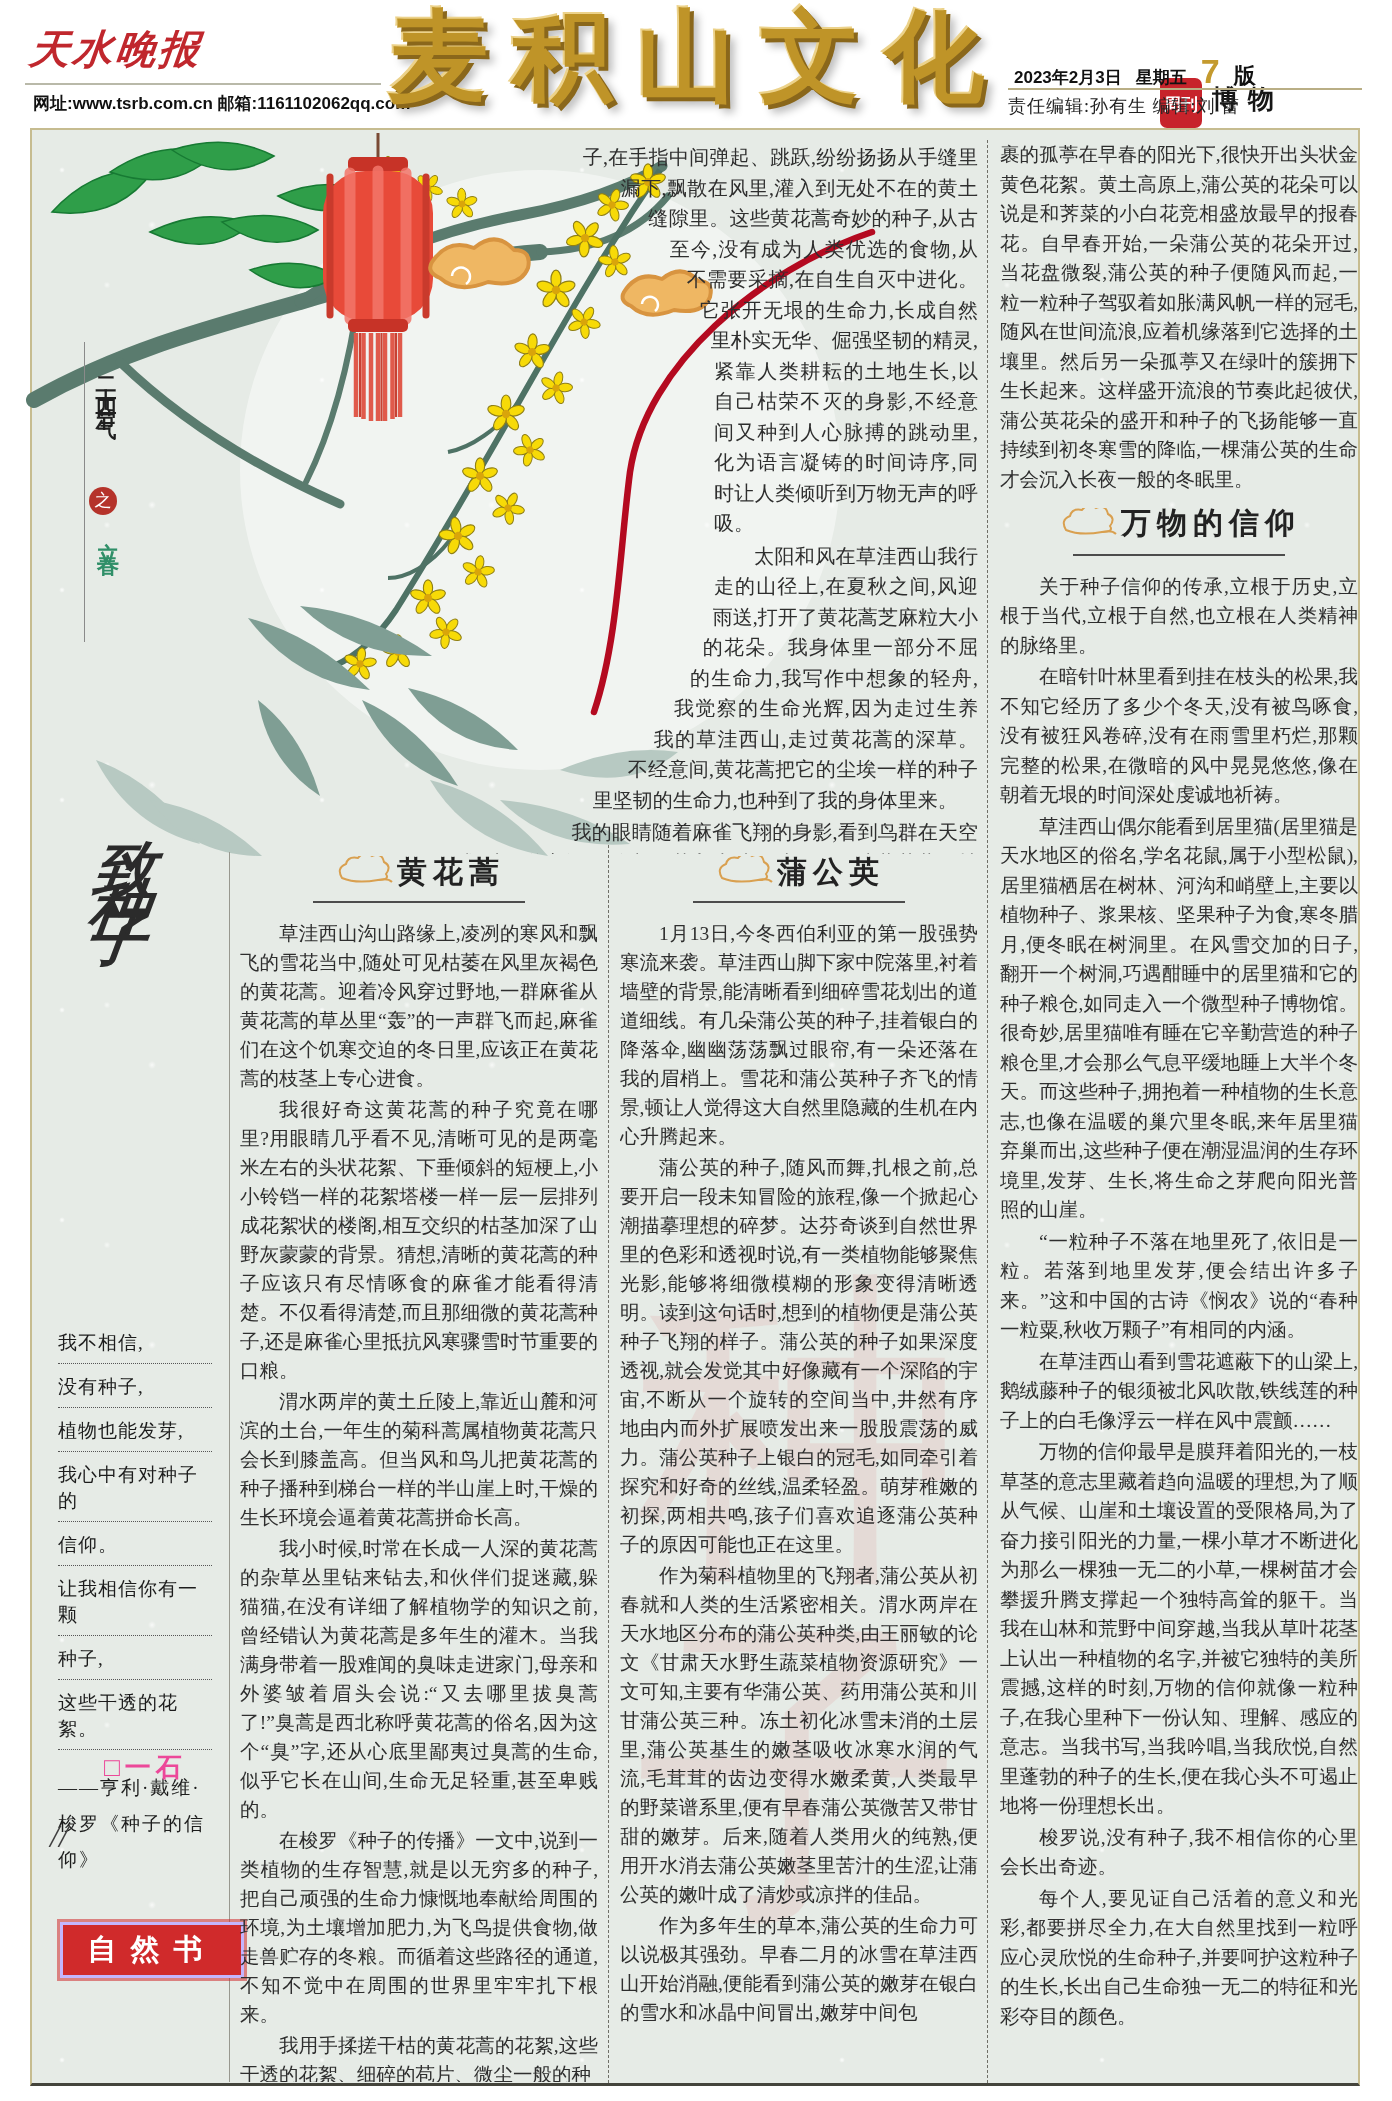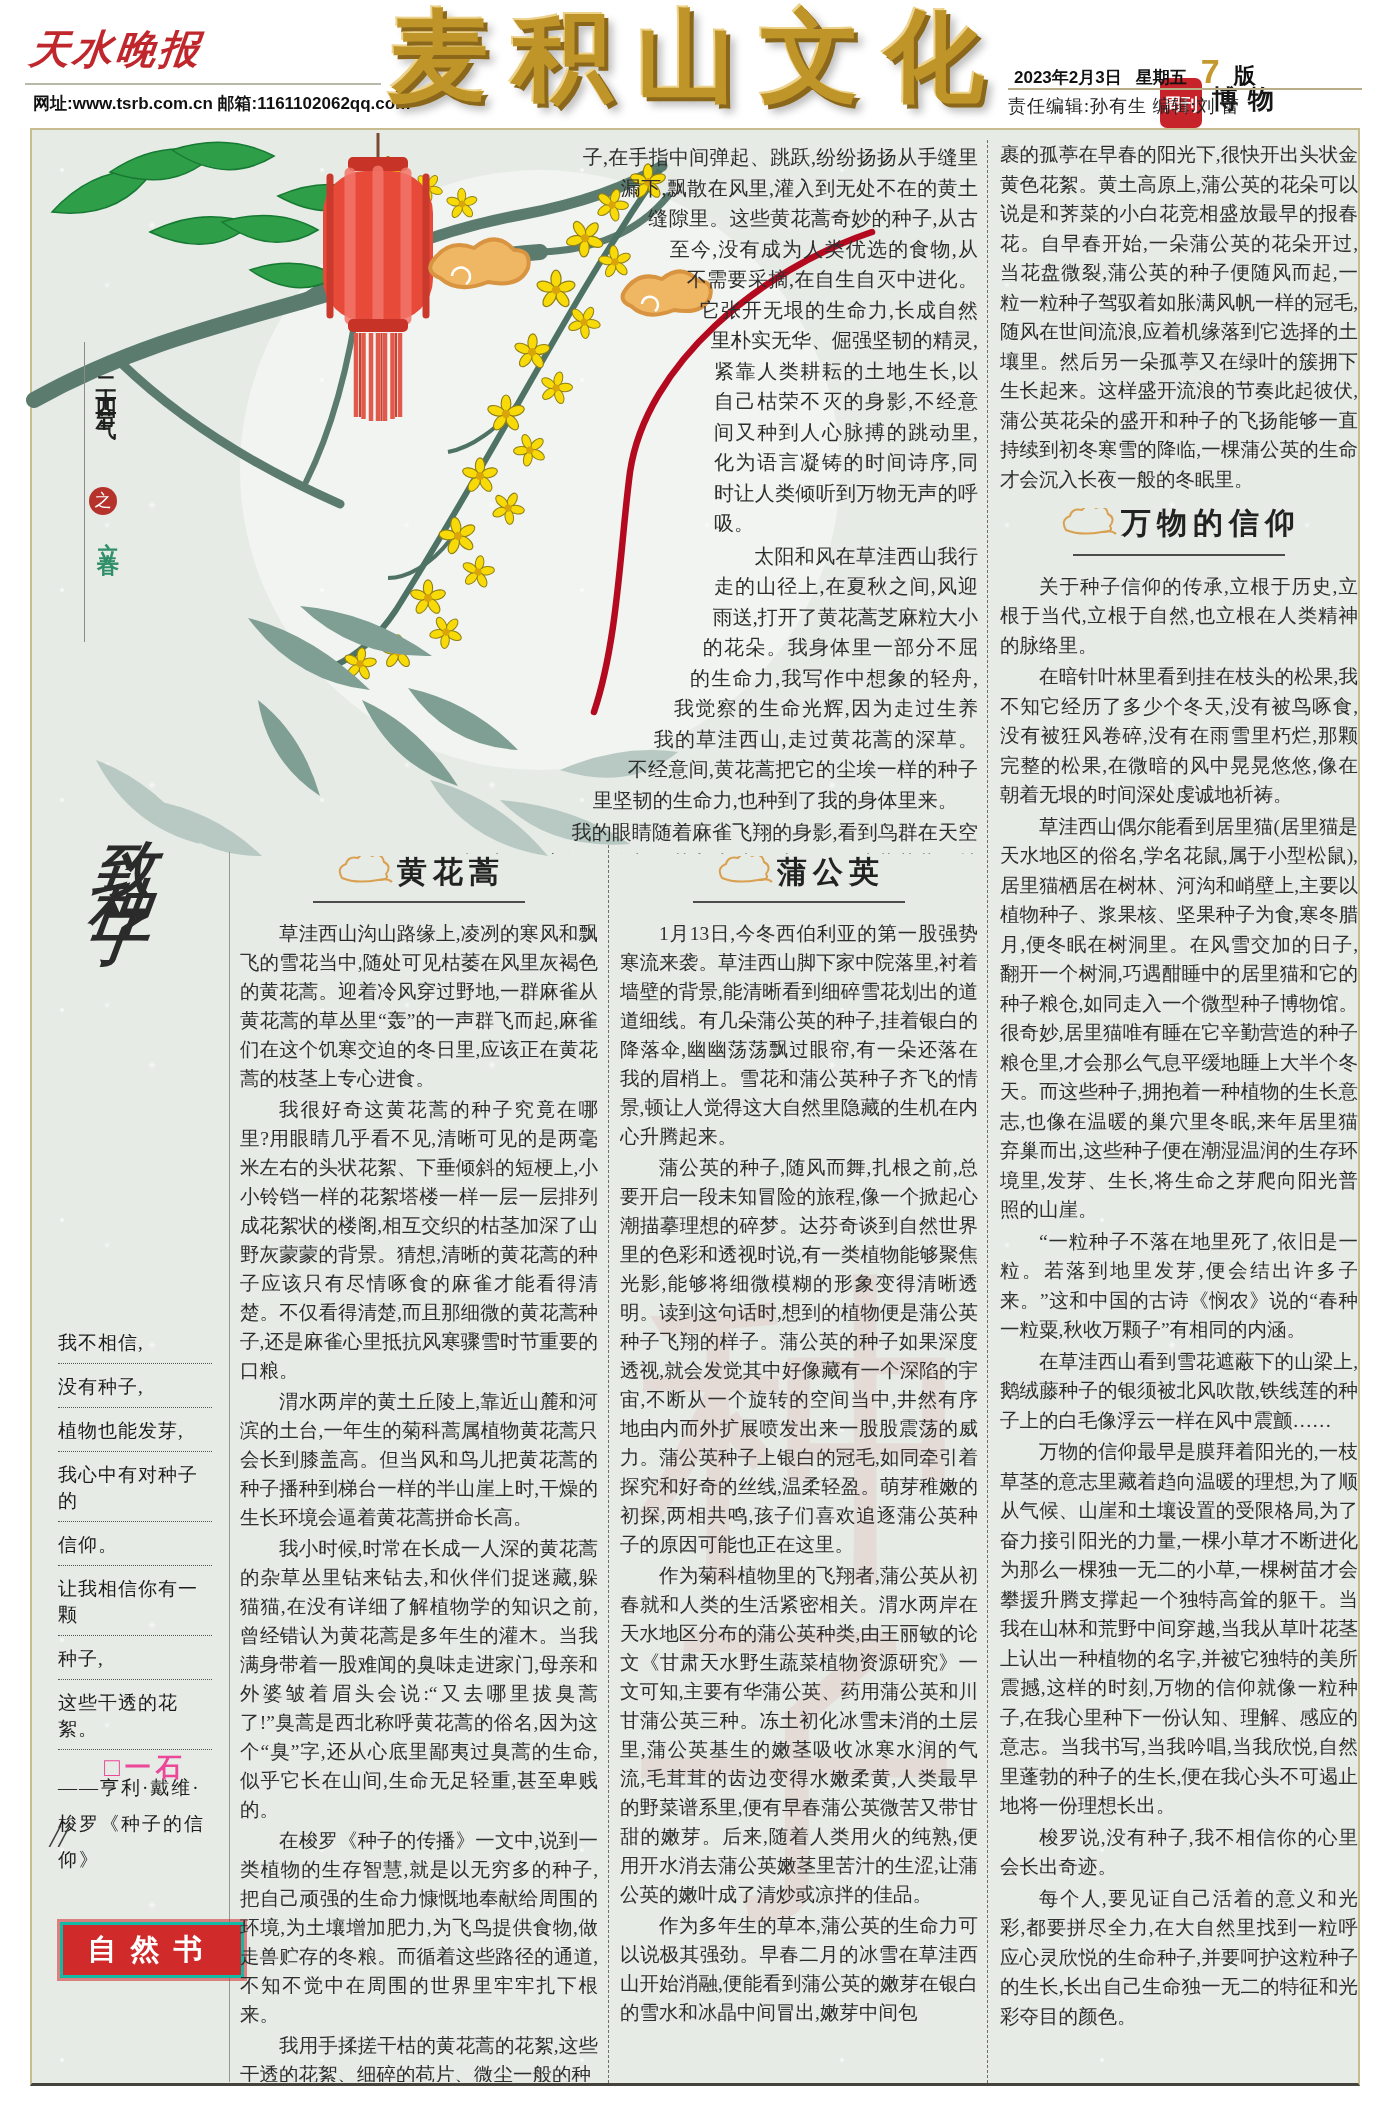--- a/index.html
+++ b/index.html
@@ -51,21 +51,21 @@
         font-weight:700;letter-spacing:14px;color:#2f8f68;z-index:2;}
   .main-title{position:absolute;left:86px;top:792px;writing-mode:vertical-rl;font-size:60px;
         letter-spacing:36px;color:#2b2b2b;font-weight:600;font-style:italic;transform:skewX(-7deg);z-index:2;}
   .quote{position:absolute;left:58px;top:1330px;width:154px;font-size:19px;color:#1c1c1c;z-index:2;}
   .quote-line{border-bottom:1px dotted #555;padding-bottom:7px;margin-bottom:10px;letter-spacing:1px;}
   .attribution{margin-top:20px;font-size:19px;line-height:36px;letter-spacing:2px;}
   .byline{position:absolute;left:104px;top:1750px;font-size:26px;font-weight:700;letter-spacing:5px;
         color:#ec4899;z-index:2;font-family:"Liberation Sans",sans-serif;}
   .slashes{position:absolute;left:50px;top:1818px;font-size:32px;font-style:italic;color:#3d3d3d;z-index:2;}
   .stamp{position:absolute;left:60px;top:1922px;width:178px;height:50px;background:#d02a2b;
-        border:3px solid #14b8a6;box-shadow:0 0 0 3px rgba(208,42,43,.55);display:flex;align-items:center;
+        border:3px solid #c4b5fd;box-shadow:0 0 0 3px rgba(208,42,43,.55);display:flex;align-items:center;
         justify-content:center;color:#fff;font-size:29px;font-weight:900;letter-spacing:14px;z-index:2;
         font-family:"Liberation Sans","DejaVu Sans",sans-serif;}
   
   .col{position:absolute;text-align:justify;color:#2e2e2e;overflow:hidden;z-index:2;}
   .col p{margin:0 0 2px 0;text-indent:2em;}
   .col p.cont{text-indent:0;}
   #col-top-mid{left:462px;top:142px;width:516px;height:712px;font-size:20px;line-height:30.5px;}
   .arc-spacer{float:left;width:252px;height:692px;shape-outside:ellipse(255px 335px at 0px 340px);
         shape-margin:12px;}
   #col-b{left:240px;top:852px;width:358px;height:1230px;font-size:19.5px;line-height:29px;}

